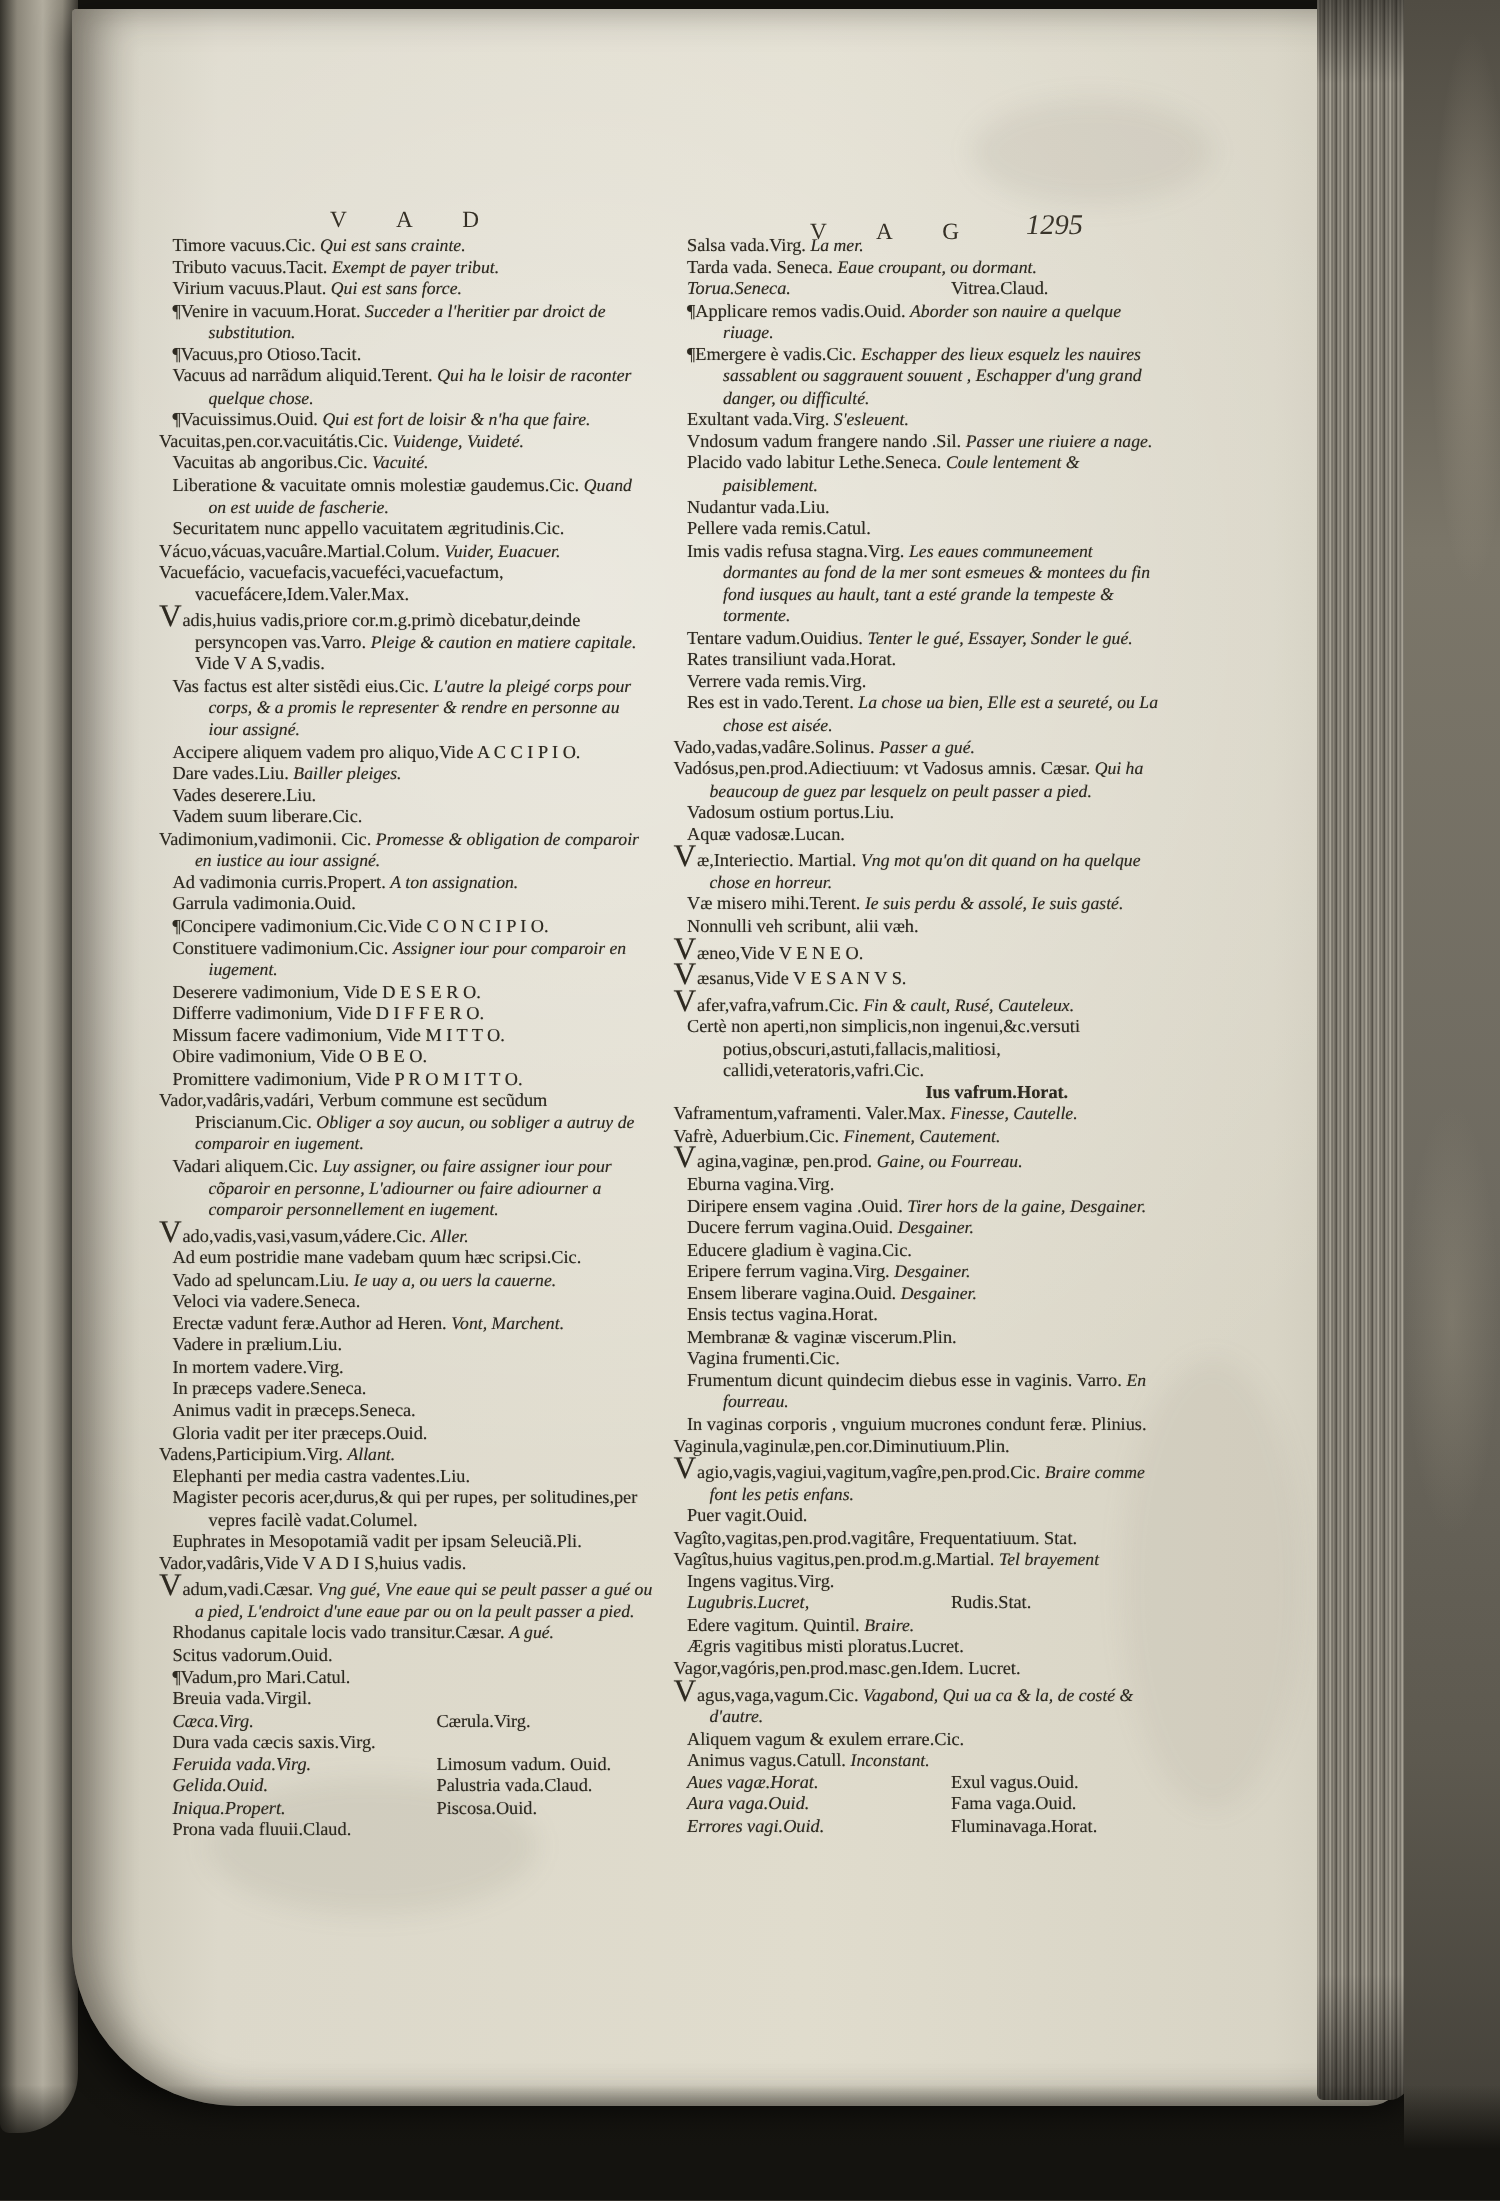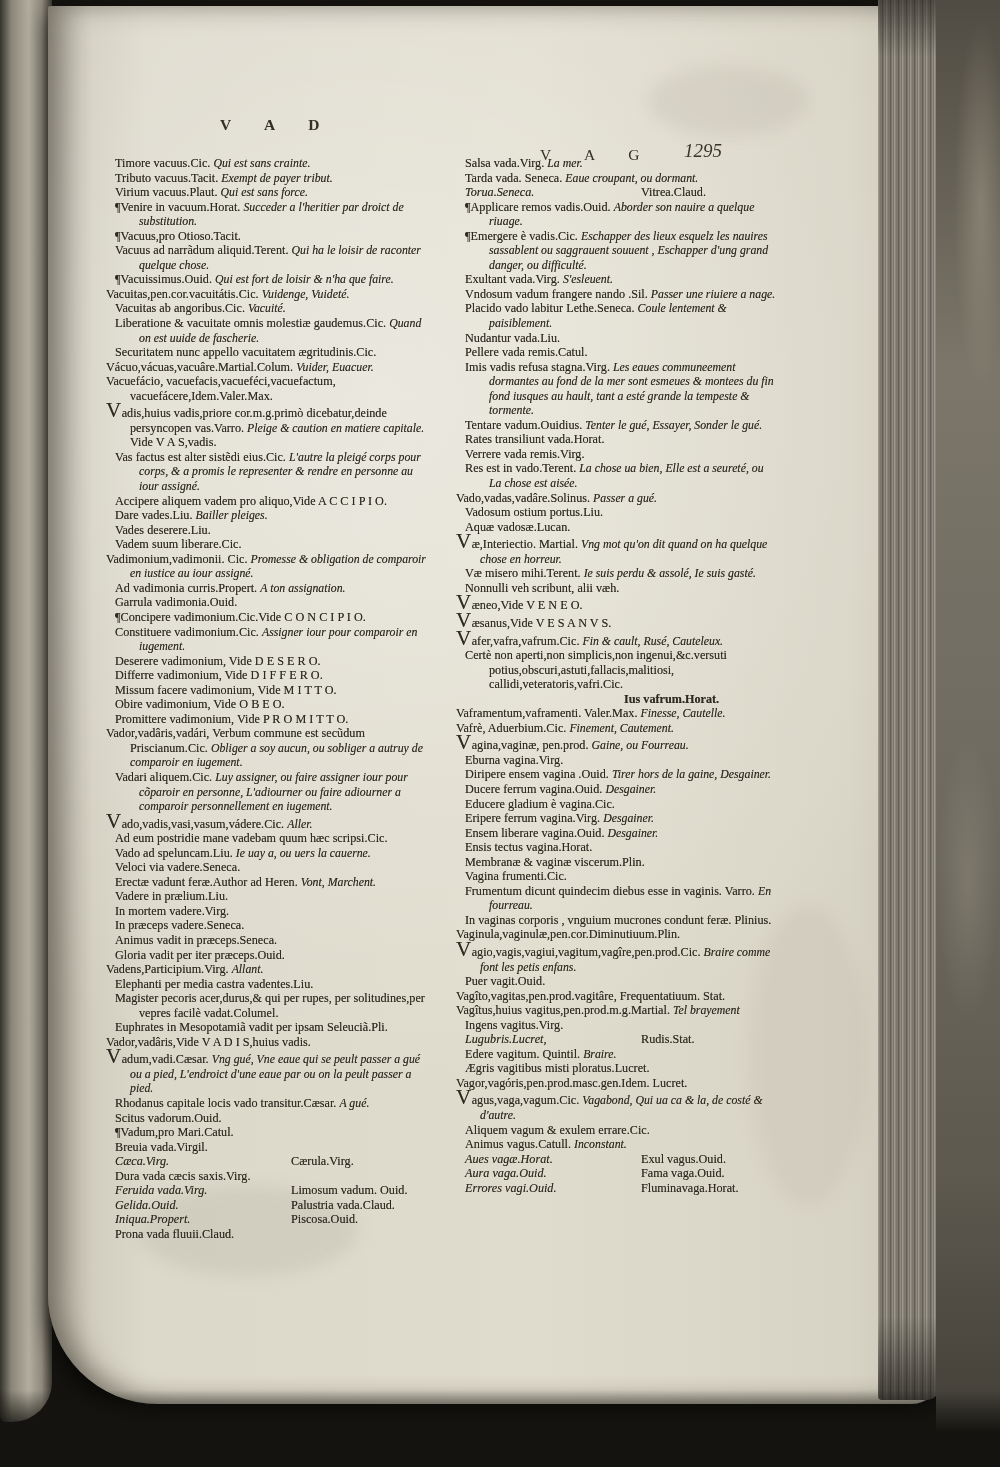--- a/index.html
+++ b/index.html
@@ -31,26 +31,26 @@
   .board{position:absolute;left:936px;top:0;width:64px;height:1467px;
     background:
       radial-gradient(60% 18% at 70% 14%, rgba(190,180,160,0.35), rgba(190,180,160,0) 70%),
       radial-gradient(70% 14% at 50% 60%, rgba(180,172,150,0.25), rgba(180,172,150,0) 70%),
       linear-gradient(180deg,#504c43 0%,#7b7669 25%,#6e6a60 55%,#5d594f 80%,#3f3c35 100%);}
   .bottom-shadow{position:absolute;left:0;top:1390px;width:1000px;height:77px;
     background:linear-gradient(180deg,rgba(20,19,15,0) 0%,#14130f 55%);}
 
   
   .running-head-letters{position:absolute;font-size:15.5px;letter-spacing:15px;color:#353026;}
-  .head-left{left:172px;top:110px;font-weight:bold;}
+  .head-left{left:172px;top:132px;}
   .head-right{left:492px;top:140px;}
   .folio{position:absolute;left:636px;top:134px;font-size:19px;color:#3a352b;font-style:italic;}
 
   
-  .textblock{position:absolute;left:58px;top:150px;width:672px;display:flex;gap:28px;}
+  .textblock{position:absolute;left:58px;top:150px;width:672px;display:flex;gap:14px;}
   .col{width:329px;font-size:12.2px;line-height:14.55px;color:#2e2a21;
        text-shadow:0 0 0.5px rgba(46,42,33,0.55);}
   .par{margin:0;padding-left:24px;text-indent:-24px;}
   .par.sub{padding-left:33px;text-indent:-24px;}
   .par.tab{padding-left:168px;text-indent:0;font-weight:bold;}
   .par.pair{display:flex;padding-left:9px;text-indent:0;}
   .pair .cell.a{width:176px;flex:none;font-style:italic;}
   .bigcap{font-size:21px;letter-spacing:0.5px;}
   .i{font-style:italic;font-size:11.8px;}
 </style>
@@ -154,20 +154,21 @@
           <p class="par sub"><span class="r">Vndosum vadum frangere nando .Sil.</span> <span class="i">Passer une riuiere a nage.</span></p>
           <p class="par sub"><span class="r">Placido vado labitur Lethe.Seneca.</span> <span class="i">Coule lentement &amp; paisiblement.</span></p>
           <p class="par sub"><span class="r">Nudantur vada.Liu.</span></p>
           <p class="par sub"><span class="r">Pellere vada remis.Catul.</span></p>
           <p class="par sub"><span class="r">Imis vadis refusa stagna.Virg.</span> <span class="i">Les eaues communeement dormantes au fond de la mer sont esmeues &amp; montees du fin fond iusques au hault, tant a esté grande la tempeste &amp; tormente.</span></p>
           <p class="par sub"><span class="r">Tentare vadum.Ouidius.</span> <span class="i">Tenter le gué, Essayer, Sonder le gué.</span></p>
           <p class="par sub"><span class="r">Rates transiliunt vada.Horat.</span></p>
           <p class="par sub"><span class="r">Verrere vada remis.Virg.</span></p>
           <p class="par sub"><span class="r">Res est in vado.Terent.</span> <span class="i">La chose ua bien, Elle est a seureté, ou La chose est aisée.</span></p>
           <p class="par entry"><span class="r">Vado,vadas,vadâre.Solinus.</span> <span class="i">Passer a gué.</span></p>
+          <p class="par entry"><span class="r">Vadósus,pen.prod.Adiectiuum: vt Vadosus amnis. Cæsar.</span> <span class="i">Qui ha beaucoup de guez par lesquelz on peult passer a pied.</span></p>
           <p class="par sub"><span class="r">Vadosum ostium portus.Liu.</span></p>
           <p class="par sub"><span class="r">Aquæ vadosæ.Lucan.</span></p>
           <p class="par lemma"><span class="bigcap">V</span><span class="r">æ,Interiectio. Martial.</span> <span class="i">Vng mot qu'on dit quand on ha quelque chose en horreur.</span></p>
           <p class="par sub"><span class="r">Væ misero mihi.Terent.</span> <span class="i">Ie suis perdu &amp; assolé, Ie suis gasté.</span></p>
           <p class="par sub"><span class="r">Nonnulli veh scribunt, alii væh.</span></p>
           <p class="par lemma"><span class="bigcap">V</span><span class="r">æneo,Vide V E N E O.</span></p>
           <p class="par lemma"><span class="bigcap">V</span><span class="r">æsanus,Vide V E S A N V S.</span></p>
           <p class="par lemma"><span class="bigcap">V</span><span class="r">afer,vafra,vafrum.Cic.</span> <span class="i">Fin &amp; cault, Rusé, Cauteleux.</span></p>
           <p class="par sub"><span class="r">Certè non aperti,non simplicis,non ingenui,&amp;c.versuti potius,obscuri,astuti,fallacis,malitiosi, callidi,veteratoris,vafri.Cic.</span></p>
           <p class="par tab"><span class="r">Ius vafrum.Horat.</span></p>

